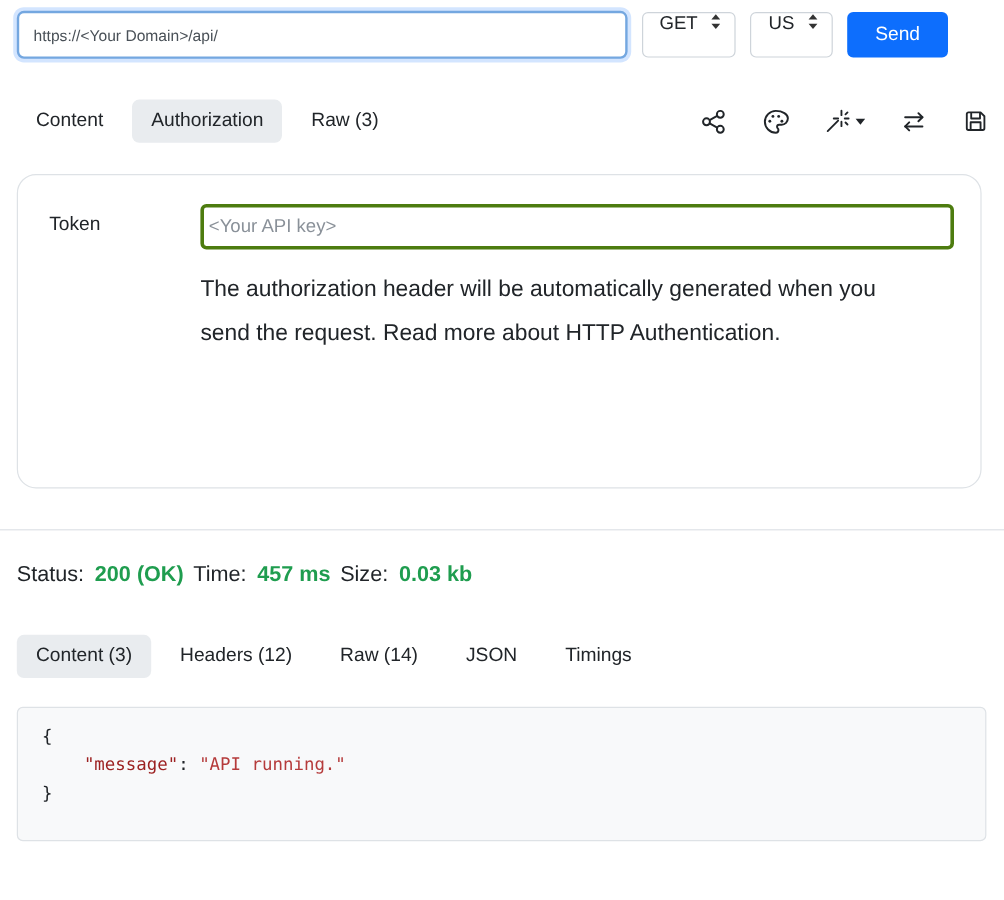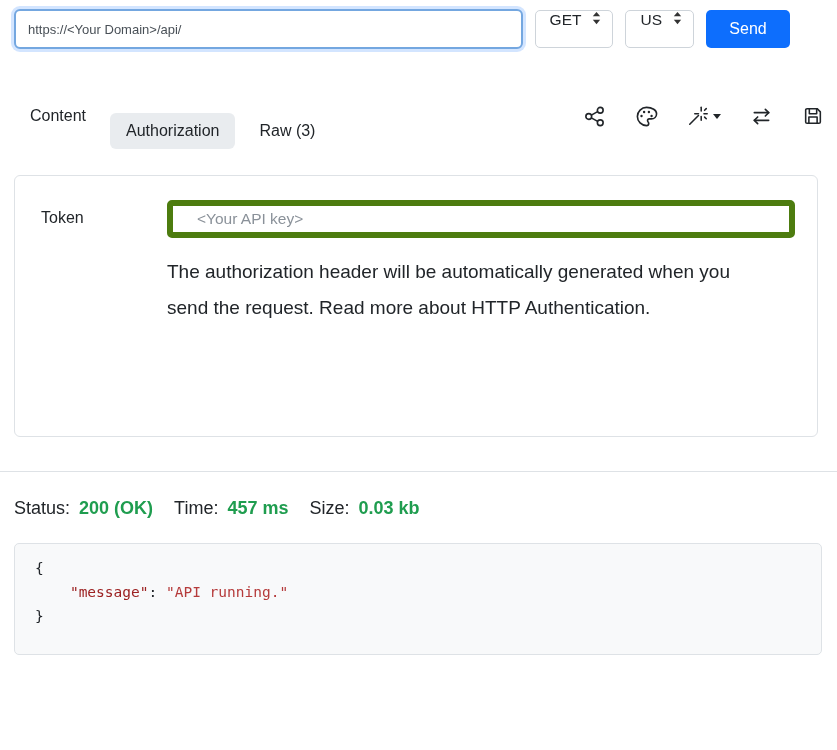--- a/index.html
+++ b/index.html
@@ -25,50 +25,50 @@
   }
   .send-button {
     width: 84px; height: 38px; background: var(--accent, #0d6efd); color: #fff;
     border: none; border-radius: 5px; font-size: 16px; cursor: pointer;
     font-family: "Liberation Sans", sans-serif;
   }
 
   
   .tabs-row { display: flex; align-items: center; margin: 34px 13px 0 14px; }
   .tab { padding: 9px 16px; font-size: 16px; border-radius: 6px; cursor: pointer; white-space: nowrap; }
-  .tab + .tab { margin-left: 8px; margin-top: 30px; }
+  .tab + .tab { margin-left: 8px; }
   .tab.active { background: var(--tab_active_bg, #e9ecef); }
   .tab-icons { margin-left: auto; display: flex; align-items: center; gap: 29px; }
   .icon-btn { background: none; border: none; padding: 0; cursor: pointer; display: flex; align-items: center; }
   .caret-down { width: 0; height: 0; border-left: 4.5px solid transparent; border-right: 4.5px solid transparent; border-top: 5px solid #212529; margin-left: 4px; }
 
   
   .radio-row { display: flex; align-items: center; gap: 22px; margin: 32px 14px 0 16px; }
   .radio { display: flex; align-items: center; gap: 7px; font-size: 16px; cursor: pointer; }
   .rb { width: 15px; height: 15px; border-radius: 50%; border: 1px solid #6c757d; background: #fff; flex: none; }
   .rb.checked { border: 1px solid var(--accent, #0d6efd); background: var(--accent, #0d6efd); box-shadow: inset 0 0 0 2.5px #fff; }
 
   
-  .token-panel { margin: 26px 19px 0 14px; border: 1px solid #dee2e6; border-radius: 6px; height: 262px; display: flex; padding: 24px 22px 0 26px; }
+  .token-panel { margin: 26px 19px 0 14px; border: 1px solid #dee2e6; border-radius: 16px; height: 262px; display: flex; padding: 24px 22px 0 26px; }
   .token-label { width: 126px; padding-top: 9px; font-size: 16px; flex: none; }
   .token-col { flex: 1; }
   .token-input {
-    width: 100%; height: 38px; border: 6px solid #4d7c0f; border-radius: 5px;
-    padding: 0 24px; font-size: 15.5px; color: #212529; outline: none;
+    width: 100%; height: 38px; border: 3px solid #4d7c0f; border-radius: 5px;
+    padding: 0 4px; font-size: 15.5px; color: #212529; outline: none;
     font-family: "Liberation Sans", sans-serif;
   }
   .token-input::placeholder { color: #8a9199; opacity: 1; }
   .token-help { margin-top: 16px; font-size: 19px; line-height: 1.9; color: #212529; max-width: 600px; }
 
   .divider { margin-top: 34px; border-top: 1px solid #dee2e6; height: 0; }
 
   
   .status-row { display: flex; align-items: center; padding: 26px 14px 0; font-size: 18px; }
   .stat { display: flex; gap: 9px; align-items: baseline; }
-  .stat + .stat { margin-left: 21px; }
+  .stat + .stat { margin-left: 8px; }
   .stat-value { color: var(--success, #1f9d4f); font-weight: bold; }
 
   
   .response-panel {
     margin: 24px 15px 0 14px; background: #f8f9fa; border: 1px solid #dee2e6;
     border-radius: 5px; padding: 12px 20px; height: 112px;
   }
   pre.code { margin: 0; font-family: "DejaVu Sans Mono", monospace; font-size: 14.5px; line-height: 24px; color: #212529; }
   .json-key { color: var(--json_key, #9c2121); }
   .json-string { color: var(--json_string, #b53b3b); }
@@ -171,20 +171,27 @@
     <div class="stat">
       <span class="stat-label">Time:</span>
       <span class="stat-value">457 ms</span>
     </div>
     <div class="stat">
       <span class="stat-label">Size:</span>
       <span class="stat-value">0.03 kb</span>
     </div>
   </div>
 
+  <div class="tabs-row" style="margin-top:40px">
+    <div class="tab active">Content (3)</div>
+    <div class="tab">Headers (12)</div>
+    <div class="tab">Raw (14)</div>
+    <div class="tab">JSON</div>
+    <div class="tab">Timings</div>
+  </div>
 
   <div class="response-panel">
 <pre class="code"><span>{</span>
 <span class="indent"><span class="json-key">"message"</span><span>: </span><span class="json-string">"API running."</span></span>
 <span>}</span></pre>
   </div>
 
 </div>
 
 </body></html>

